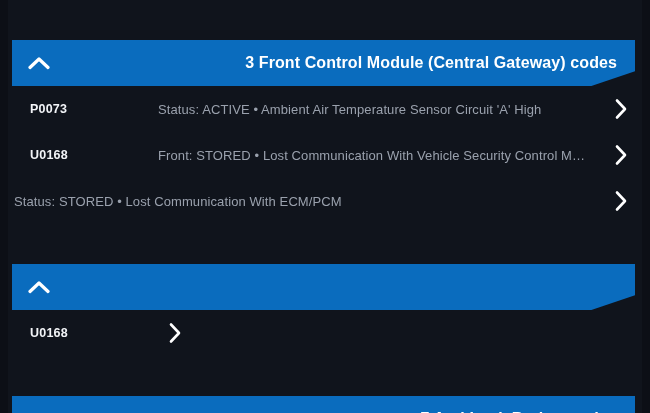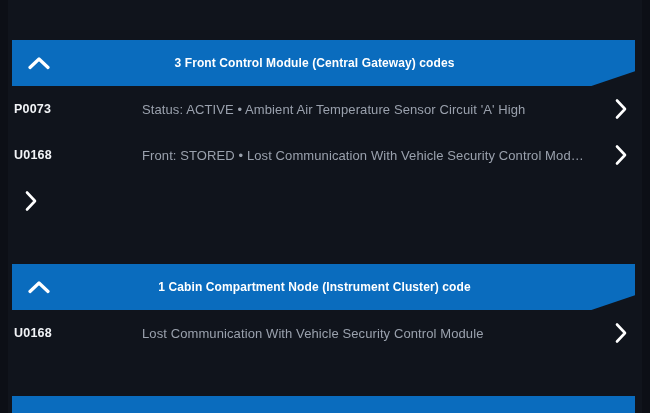--- a/index.html
+++ b/index.html
@@ -67,22 +67,22 @@
     transform: translateY(-50%);
     width: 26px;
     height: 26px;
     display: flex;
     align-items: center;
     justify-content: center;
   }
 
   .module-title {
     flex: 1;
-    text-align: center;
-    font-size: 12px;
+    text-align: right;
+    font-size: 16px;
     font-weight: bold;
     letter-spacing: 0.1px;
     padding-right: 18px;
     line-height: 1;
   }
 
   
   .code-list { background: transparent; }
 
   .code-row {
@@ -95,20 +95,21 @@
     background: transparent;
   }
 
   .code-id {
     width: 128px;
     flex: 0 0 128px;
     font-size: 12.5px;
     font-weight: bold;
     color: #f2f4f7;
     letter-spacing: 0.2px;
+    margin-left: 16px;
   }
 
   .code-desc {
     flex: 1;
     font-size: 13px;
     color: #9aa1ad;
     letter-spacing: 0.1px;
     white-space: nowrap;
     overflow: hidden;
     text-overflow: ellipsis;
@@ -167,46 +168,45 @@
           <span class="code-id">U0168</span>
           <span class="code-desc">Front: STORED • Lost Communication With Vehicle Security Control Module</span>
           <span class="chevron-right">
             <svg width="14" height="22" viewBox="0 0 14 22" aria-hidden="true">
               <path d="M3 2.5 L11 11 L3 19.5" fill="none" stroke="#ffffff" stroke-width="2.6" stroke-linecap="round" stroke-linejoin="round"></path>
             </svg>
           </span>
         </div>
 
         <div class="code-row">
+          <span class="code-desc">Status: STORED • Lost Communication With ECM/PCM</span>
           <span class="chevron-right">
             <svg width="14" height="22" viewBox="0 0 14 22" aria-hidden="true">
               <path d="M3 2.5 L11 11 L3 19.5" fill="none" stroke="#ffffff" stroke-width="2.6" stroke-linecap="round" stroke-linejoin="round"></path>
             </svg>
           </span>
         </div>
 
       </div>
     </div>
 
     <div class="gap"></div>
 
     <div class="module">
       <div class="module-header">
         <span class="chevron-up">
           <svg width="22" height="14" viewBox="0 0 22 14" aria-hidden="true">
             <path d="M2 11.5 L11 3 L20 11.5" fill="none" stroke="#ffffff" stroke-width="3.2" stroke-linecap="round" stroke-linejoin="round"></path>
           </svg>
         </span>
-        <span class="module-title">1 Cabin Compartment Node (Instrument Cluster) code</span>
       </div>
 
       <div class="code-list">
         <div class="code-row">
           <span class="code-id">U0168</span>
-          <span class="code-desc">Lost Communication With Vehicle Security Control Module</span>
           <span class="chevron-right">
             <svg width="14" height="22" viewBox="0 0 14 22" aria-hidden="true">
               <path d="M3 2.5 L11 11 L3 19.5" fill="none" stroke="#ffffff" stroke-width="2.6" stroke-linecap="round" stroke-linejoin="round"></path>
             </svg>
           </span>
         </div>
       </div>
     </div>
 
     <div class="gap"></div>

